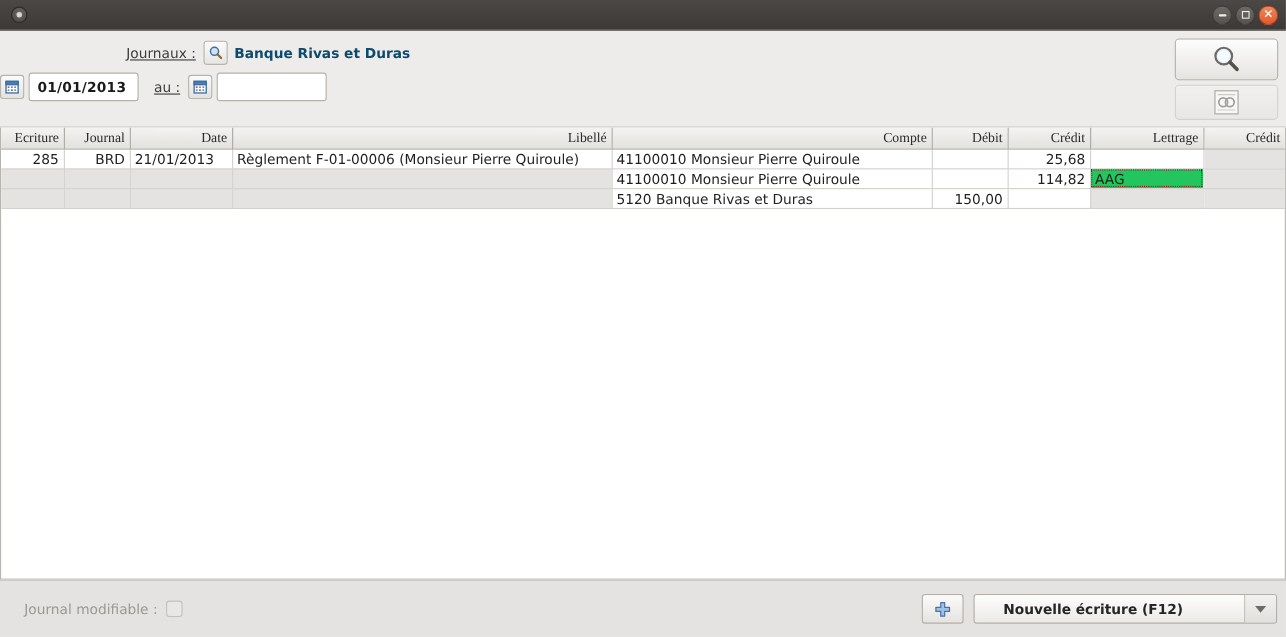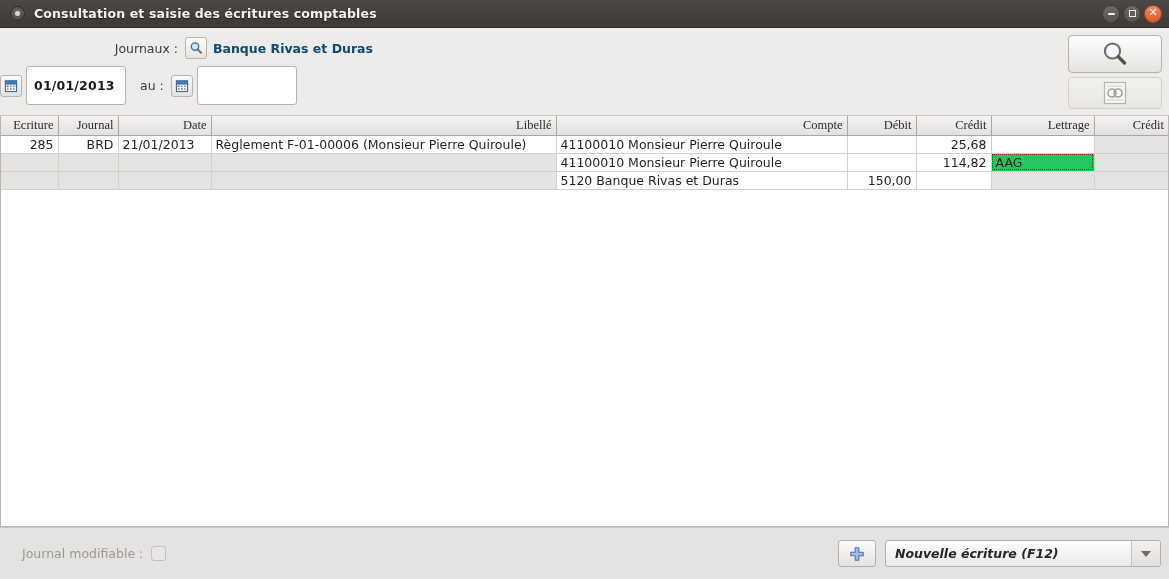--- a/index.html
+++ b/index.html
@@ -100,20 +100,21 @@
   .filter-area {
     flex: 0 0 88px;
     background: #edecea;
     position: relative;
     border-bottom: 1px solid #c9c6c2;
     box-sizing: border-box;
   }
   .lbl {
     font-size: 12.5px;
     color: #3b3b3b;
+    text-decoration: underline;
   }
   .row-journaux {
     position: absolute;
     left: 0; top: 9px;
     display: flex;
     align-items: center;
   }
   .label-right {
     width: 185px;
     text-align: right;
@@ -146,21 +147,21 @@
     width: 22px; height: 22px;
     background: linear-gradient(to bottom, #fbfbfb 0%, #e4e2df 100%);
     border: 1px solid #b7b3ae;
     border-radius: 3px;
     box-sizing: border-box;
     display: flex; align-items: center; justify-content: center;
     cursor: pointer;
     margin-right: 4px;
   }
   .txtfield {
-    height: 39px;
+    height: 26px;
     background: #ffffff;
     border: 1px solid #b5b1ac;
     border-radius: 3px;
     box-sizing: border-box;
     display: flex;
     align-items: center;
     padding: 0 7px;
     font-size: 12.5px;
     font-weight: bold;
     color: #1a1a1a;
@@ -293,26 +294,25 @@
     border-radius: 3px;
     overflow: hidden;
     box-sizing: border-box;
     background: linear-gradient(to bottom, #fdfdfc 0%, #eceae7 100%);
     cursor: pointer;
   }
   .split-main {
     width: 245px;
     display: flex;
     align-items: center;
-    padding-left: 9px;
+    padding-left: 26px;
     font-weight: bold;
     font-size: 12.5px;
     color: #262626;
     box-sizing: border-box;
-    font-style: italic;
   }
   .split-arrow {
     width: 28px;
     border-left: 1px solid #c3bfba;
     background: linear-gradient(to bottom, #f3f1ef 0%, #e2e0dd 100%);
     display: flex; align-items: center; justify-content: center;
   }
   .arrow-down {
     width: 0; height: 0;
     border-left: 5px solid transparent;
@@ -322,21 +322,20 @@
 </style>
 </head>
 <body>
 
 <div class="window">
 
   <div class="titlebar">
     <span class="title-dot">
         <i></i>
       </span>
-    <span class="title-text">Consultation et saisie des écritures comptables</span>
     <div class="win-buttons">
       <span class="win-btn minimize">
           <span class="glyph"></span>
         </span>
       <span class="win-btn maximize">
           <span class="glyph"></span>
         </span>
       <span class="win-btn close">
           <span class="glyph">✕</span>
         </span>

